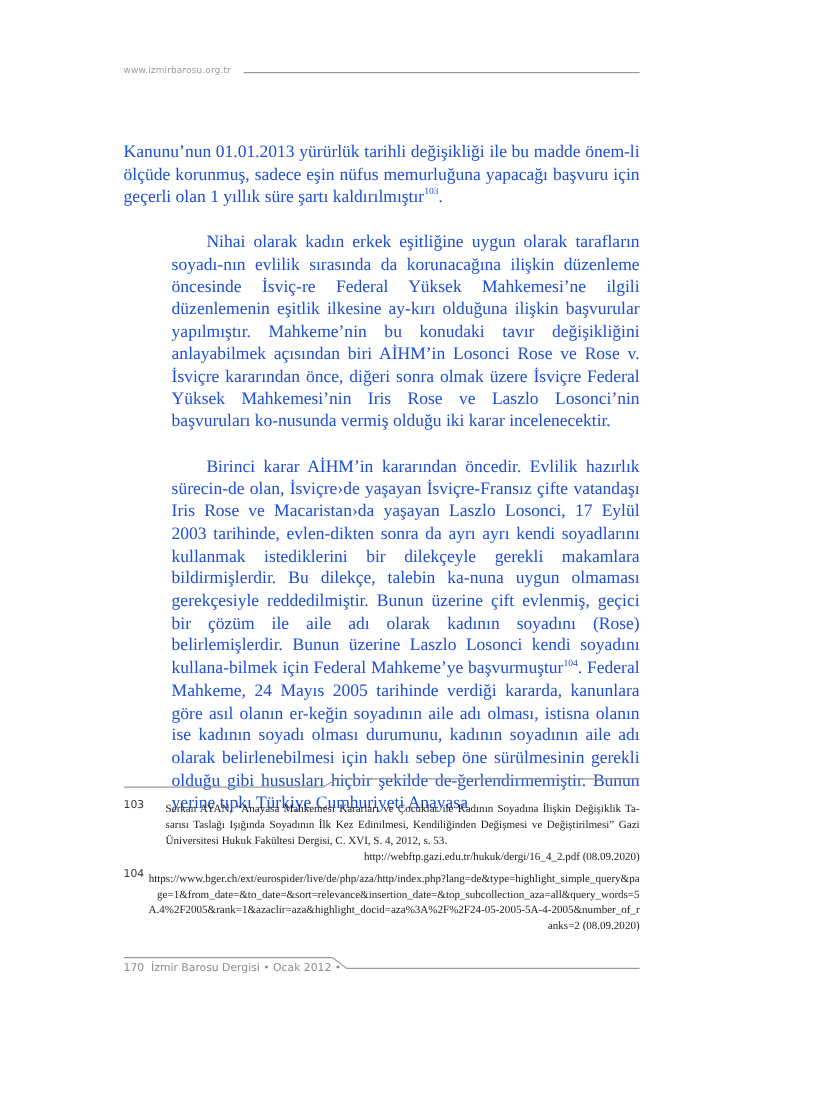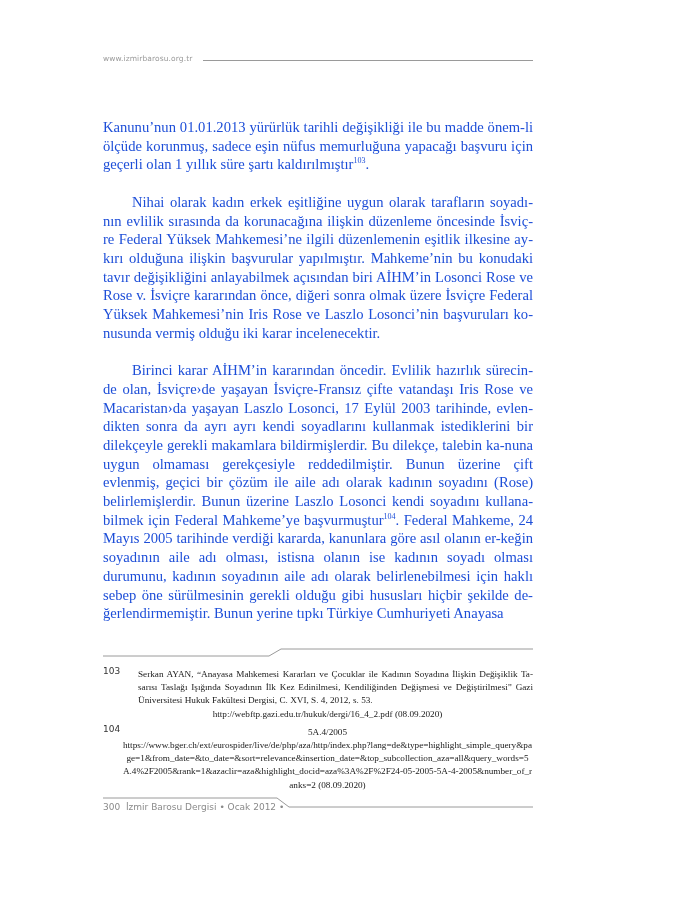--- a/index.html
+++ b/index.html
@@ -10,36 +10,36 @@
   .header-url { position: absolute; left: 0; top: 0; font-family: "DejaVu Sans", sans-serif; font-size: 7.5px; color: #9a9a9a; letter-spacing: 0.1px; white-space: nowrap; }
   .header-line { position: absolute; left: 100px; top: 6px; width: 330px; height: 0; border-top: 1px solid #9a9a9a; }
 
   .body-text {
     position: absolute; left: 91px; top: 118px; width: 430px;
     font-family: "Liberation Serif", "DejaVu Serif", serif;
     font-size: 14.6px; line-height: 18.7px; color: #1d4ed8;
     text-align: justify; hyphens: manual;
   }
   .body-text p { margin: 0; text-align: justify; text-align-last: left; }
-  .body-text p.indent { text-indent: 29px; }
+  .body-text p.indent { text-indent: 29px; margin-left: 40px; }
   .p1 { }
   .p2 { margin-top: 18.7px !important; }
   .p3 { margin-top: 18.7px !important; }
   sup.fnref { font-size: 8px; vertical-align: 6px; line-height: 0; }
 
   .fn-divider { position: absolute; left: 91px; top: 642px; width: 432px; height: 16px; }
 
   .footnotes {
     position: absolute; left: 91px; top: 668px; width: 430px;
     font-family: "Liberation Serif", "DejaVu Serif", serif;
     font-size: 9.2px; line-height: 13.2px; color: #1a1a1a;
   }
   .fn { position: relative; padding-left: 19px; margin-bottom: 5px; }
   .fn-num { position: absolute; left: 0; top: -3px; font-family: "DejaVu Sans", sans-serif; font-size: 9px; color: #333; }
-  .fn-text { display: block; text-align: center; word-break: break-all; }
+  .fn-text { display: block; text-align: right; word-break: break-all; }
   .fn-text.normal { word-break: normal; text-align: justify; text-align-last: left; margin-left: 16px; }
 
   .footer-line { position: absolute; left: 91px; top: 795px; width: 432px; height: 16px; }
   .footer-text { position: absolute; left: 91px; top: 802px; font-family: "DejaVu Sans", sans-serif; font-size: 9px; color: #8a8a8a; white-space: nowrap; }
 </style>
 </head>
 <body>
 
 <div class="page">
 
@@ -59,30 +59,29 @@
   </svg>
 
   <div class="footnotes">
     <div class="fn">
       <span class="fn-num">103</span>
       <span class="fn-text normal">Serkan AYAN, “Anayasa Mahkemesi Kararları ve Çocuklar ile Kadının Soyadına İlişkin Değişiklik Ta-sarısı Taslağı Işığında Soyadının İlk Kez Edinilmesi, Kendiliğinden Değişmesi ve Değiştirilmesi” Gazi Üniversitesi Hukuk Fakültesi Dergisi, C. XVI, S. 4, 2012, s. 53.</span>
       <span class="fn-text">http://webftp.gazi.edu.tr/hukuk/dergi/16_4_2.pdf (08.09.2020)</span>
     </div>
     <div class="fn">
       <span class="fn-num">104</span>
-      <span class="fn-text">5A.4/2005</span>
       <span class="fn-text">https://www.bger.ch/ext/eurospider/live/de/php/aza/http/index.php?lang=de&amp;type=highlight_simple_query&amp;page=1&amp;from_date=&amp;to_date=&amp;sort=relevance&amp;insertion_date=&amp;top_subcollection_aza=all&amp;query_words=5A.4%2F2005&amp;rank=1&amp;azaclir=aza&amp;highlight_docid=aza%3A%2F%2F24-05-2005-5A-4-2005&amp;number_of_ranks=2 (08.09.2020)</span>
     </div>
   </div>
 
   <svg class="footer-line" viewBox="0 0 432 16" width="432" height="16">
     <polyline points="0,3 174,3 186,12 430,12" fill="none" stroke="#9a9a9a" stroke-width="1"></polyline>
   </svg>
 
   <div class="footer-text">
-    <span>300</span>&nbsp;
+    <span>170</span>&nbsp;
     <span>İzmir Barosu Dergisi</span>
     <span>•</span>
     <span>Ocak 2012</span>
     <span>•</span>
   </div>
 
 </div>
 
 </body></html>

